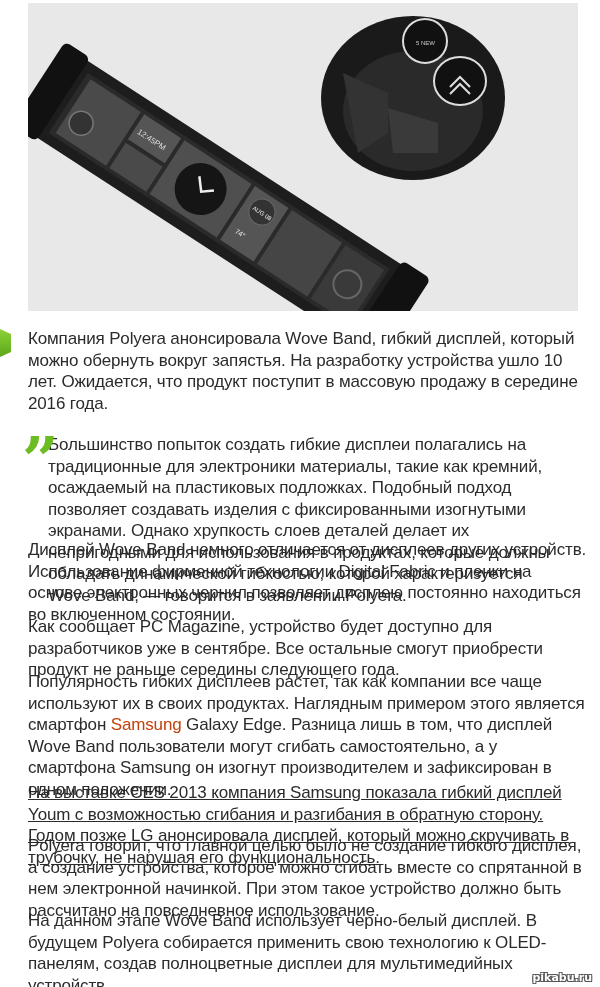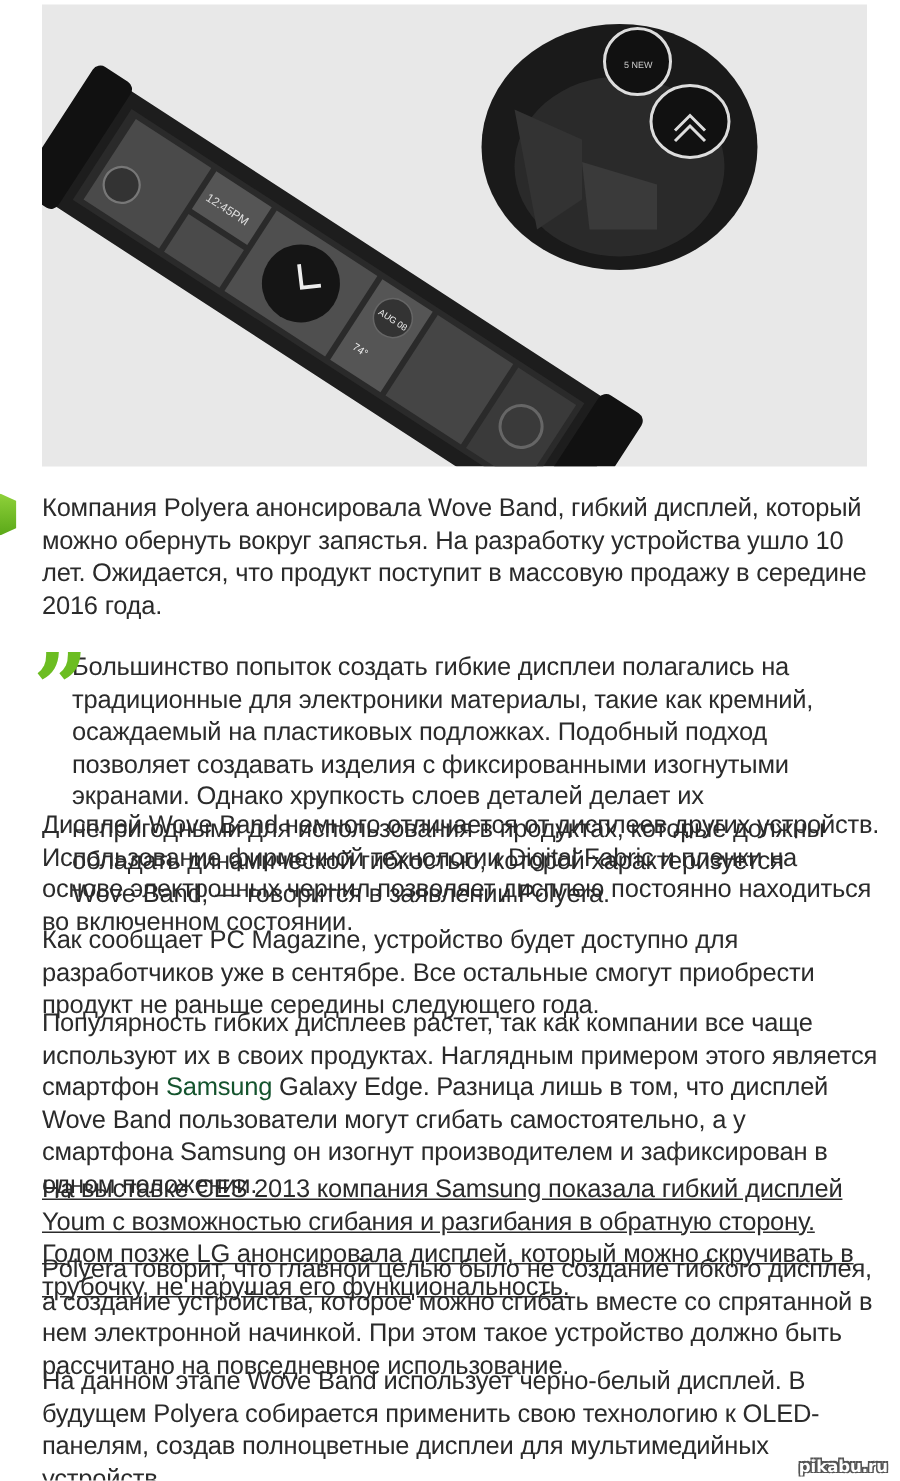--- a/index.html
+++ b/index.html
@@ -27,21 +27,21 @@
     position: absolute; left: -6px; top: -6px; font-family: "DejaVu Serif", serif;
     font-size: 64px; line-height: 64px; color: #6cbd22; font-weight: bold;
   }
   .quote p { margin-left: 20px; width: 510px; }
   .p2 { position: absolute; top: 211px; }
   .p3 { position: absolute; top: 288px; }
   .p4 { position: absolute; top: 343px; }
   .p5 { position: absolute; top: 454px; text-decoration: underline; }
   .p6 { position: absolute; top: 507px; }
   .p7 { position: absolute; top: 582px; }
-  .link { color: #14532d; text-decoration: none; }
+  .link { color: #c2410c; text-decoration: none; }
   .watermark {
     position: absolute; right: 8px; bottom: 3px; font-size: 11px; color: #ffffff;
     font-family: "DejaVu Sans", sans-serif; font-weight: bold;
     text-shadow: -1px -1px 0 #555, 1px -1px 0 #555, -1px 1px 0 #555, 1px 1px 0 #555;
   }
 </style>
 </head>
 <body>
 
 <div class="hero">

